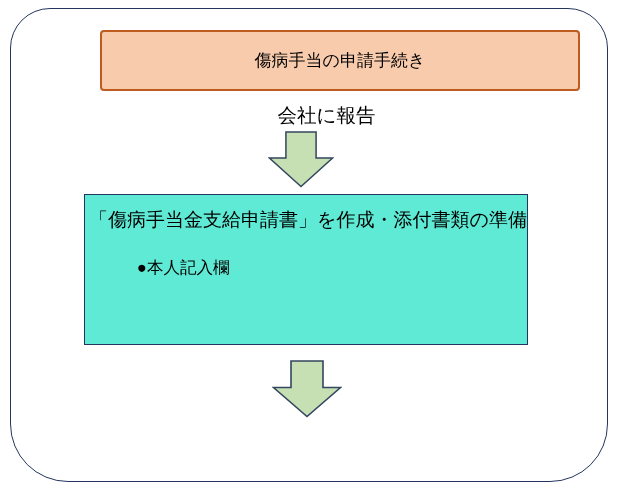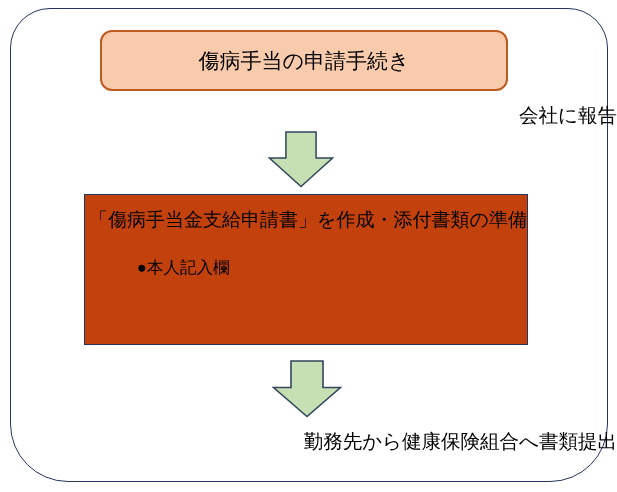--- a/index.html
+++ b/index.html
@@ -21,36 +21,36 @@
   #outer-frame {
     left: 10px; top: 8px;
     width: 598px; height: 474px;
     border: 1.5px solid #24365E;
     border-radius: 40px 40px 58px 58px;
     background: transparent;
   }
 
   #title-box {
     left: 100px; top: 30px;
-    width: 408px; height: 61px;
+    width: 480px; height: 61px;
     background: #F8CBAD;
     border: 2px solid #BE5B1E;
-    border-radius: 12px;
+    border-radius: 4px;
     display: flex;
     align-items: center;
     justify-content: center;
-    font-size: 21px;
+    font-size: 17px;
     line-height: 1;
     white-space: nowrap;
   }
 
   .step-label {
     left: 0; top: 0;
     width: 617px;
-    text-align: right;
+    text-align: center;
     font-size: 19.5px;
     line-height: 24px;
     white-space: nowrap;
     padding-left: 36px;
   }
   #report-label { top: 103px; }
   #submit-label { top: 429px; }
 
   .flow-arrow { display: block; }
   #arrow-1 { left: 268px; top: 131px; }
@@ -58,21 +58,21 @@
   .flow-arrow path {
     fill: #C6E0B4;
     stroke: #33475E;
     stroke-width: 1.6;
     stroke-linejoin: miter;
   }
 
   #prepare-box {
     left: 84px; top: 194px;
     width: 444px; height: 151px;
-    background: #c2410c;
+    background: #5eead4;
     border: 1.5px solid #24365E;
   }
   #prepare-heading {
     margin: 12px 4px 0 4px;
     text-align: center;
     font-size: 19px;
     line-height: 26px;
     white-space: nowrap;
   }
   #prepare-bullets {
@@ -105,15 +105,14 @@
     <div id="prepare-heading">「傷病手当金支給申請書」を作成・添付書類の準備</div>
     <ul id="prepare-bullets">
       <li>●本人記入欄</li>
     </ul>
   </div>
 
   <svg id="arrow-2" class="abs flow-arrow" width="70" height="58" viewBox="0 0 70 58" preserveAspectRatio="none">
     <path d="M19 1 L51 1 L51 27.5 L68.5 27.5 L35 56.5 L1.5 27.5 L19 27.5 Z" fill="#C6E0B4"></path>
   </svg>
 
-  <div id="submit-label" class="abs step-label">勤務先から健康保険組合へ書類提出</div>
 
 </div>
 
 </body></html>

